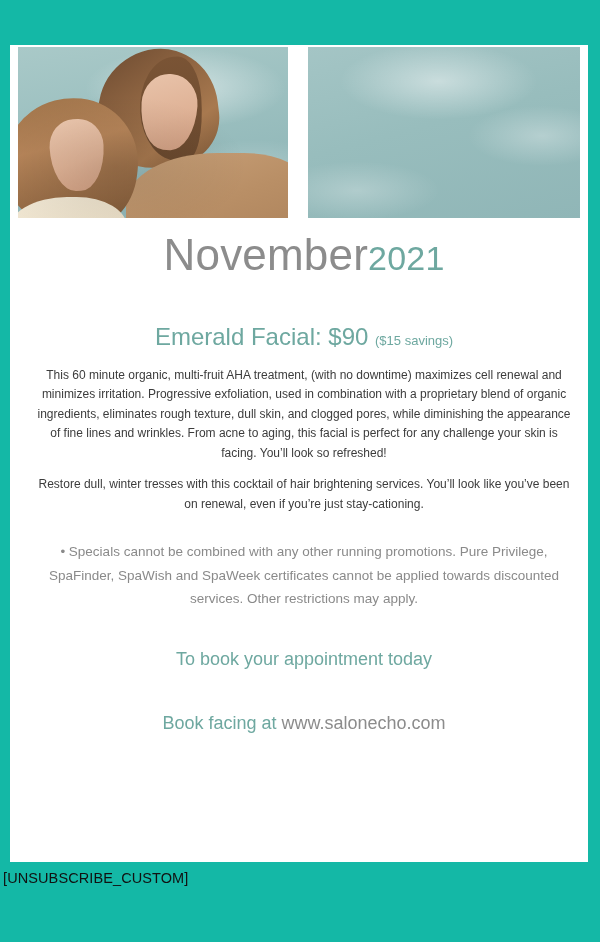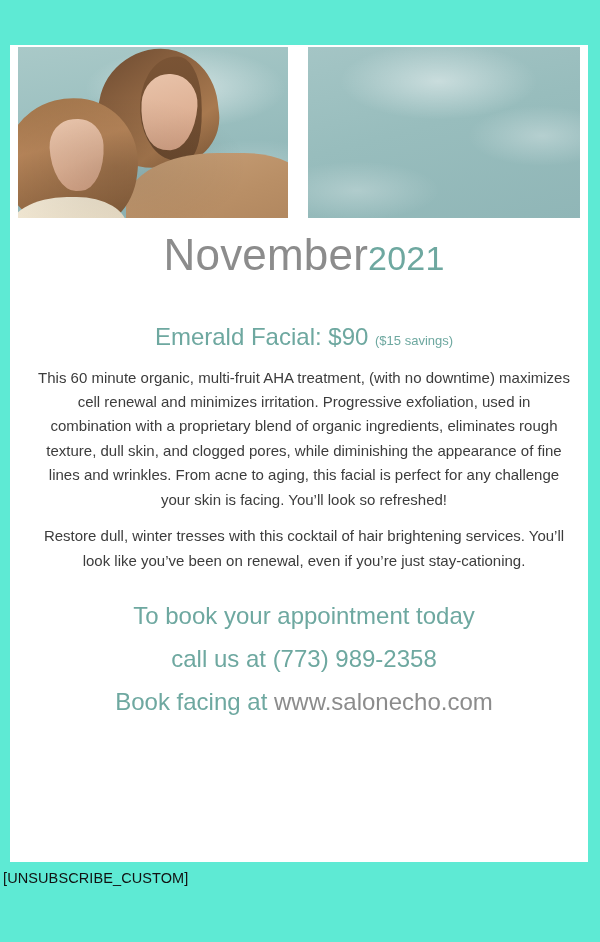--- a/index.html
+++ b/index.html
@@ -11,21 +11,21 @@
     height: 942px;
     background: #f2f2f2;
     font-family: "Liberation Sans", sans-serif;
     overflow: hidden;
   }
 
   .email-wrap {
     position: relative;
     width: 600px;
     height: 942px;
-    background: #5eead4;
+    background: #14b8a6;
   }
 
   
   .email-panel {
     position: absolute;
     left: 10px;
     top: 45px;
     width: 578px;
     height: 817px;
     background: #ffffff;
@@ -168,21 +168,21 @@
     padding-top: 39px;
   }
   .savings {
     font-size: 13px;
     color: #6ea8a0;
   }
 
   .body-copy {
     margin: 0;
     color: #3c3c3c;
-    font-size: 15px;
+    font-size: 12px;
     line-height: 1.63;
     padding: 14px 18px 0 18px;
   }
 
   .offer-2 {
     font-size: 23.5px;
     padding-top: 38px;
     letter-spacing: -.1px;
     white-space: nowrap;
   }
@@ -198,23 +198,23 @@
 
   .fineprint {
     margin: 0;
     color: #8a8a8a;
     font-size: 13.5px;
     line-height: 1.72;
     padding: 26px 22px 0 22px;
   }
 
   .cta {
-    margin: 0;
-    color: #6ea8a0;
-    font-size: 24px;
+    margin: 11px;
+    color: #6ea8a0;
+    font-size: 18px;
     line-height: 1.78;
     padding-top: 22px;
     font-weight: 400;
   }
   .cta-url {
     color: #8c8c8c;
   }
 
   .unsub {
     position: absolute;
@@ -259,24 +259,25 @@
 
       <h1 class="month-line"><span class="month-name">November</span><span class="month-year">2021</span></h1>
 
       <h2 class="offer-head offer-1"><span>Emerald Facial: $90</span> <span class="savings">($15 savings)</span></h2>
 
       <p class="body-copy">This 60 minute organic, multi-fruit AHA treatment, (with no downtime) maximizes cell renewal and minimizes irritation. Progressive exfoliation, used in combination with a proprietary blend of organic ingredients, eliminates rough texture, dull skin, and clogged pores, while diminishing the appearance of fine lines and wrinkles. From acne to aging, this facial is perfect for any challenge your skin is facing. You’ll look so refreshed!</p>
 
 
       <p class="body-copy body-copy-2">Restore dull, winter tresses with this cocktail of hair brightening services. You’ll look like you’ve been on renewal, even if you’re just stay-cationing.</p>
 
+      <p class="fineprint">• Specials cannot be combined with any other running promotions. Pure Privilege, SpaFinder, SpaWish and SpaWeek certificates cannot be applied towards discounted services. Other restrictions may apply.</p>
 
       <p class="cta">
         <span>To book your appointment today</span><br>
-        <span>call us at (773) 989-2358</span><br>
+        <br>
         <span>Book facing at </span><span class="cta-url">www.salonecho.com</span>
       </p>
 
     </div>
   </div>
 
   <div class="unsub">[UNSUBSCRIBE_CUSTOM]</div>
 
 </div>
 

